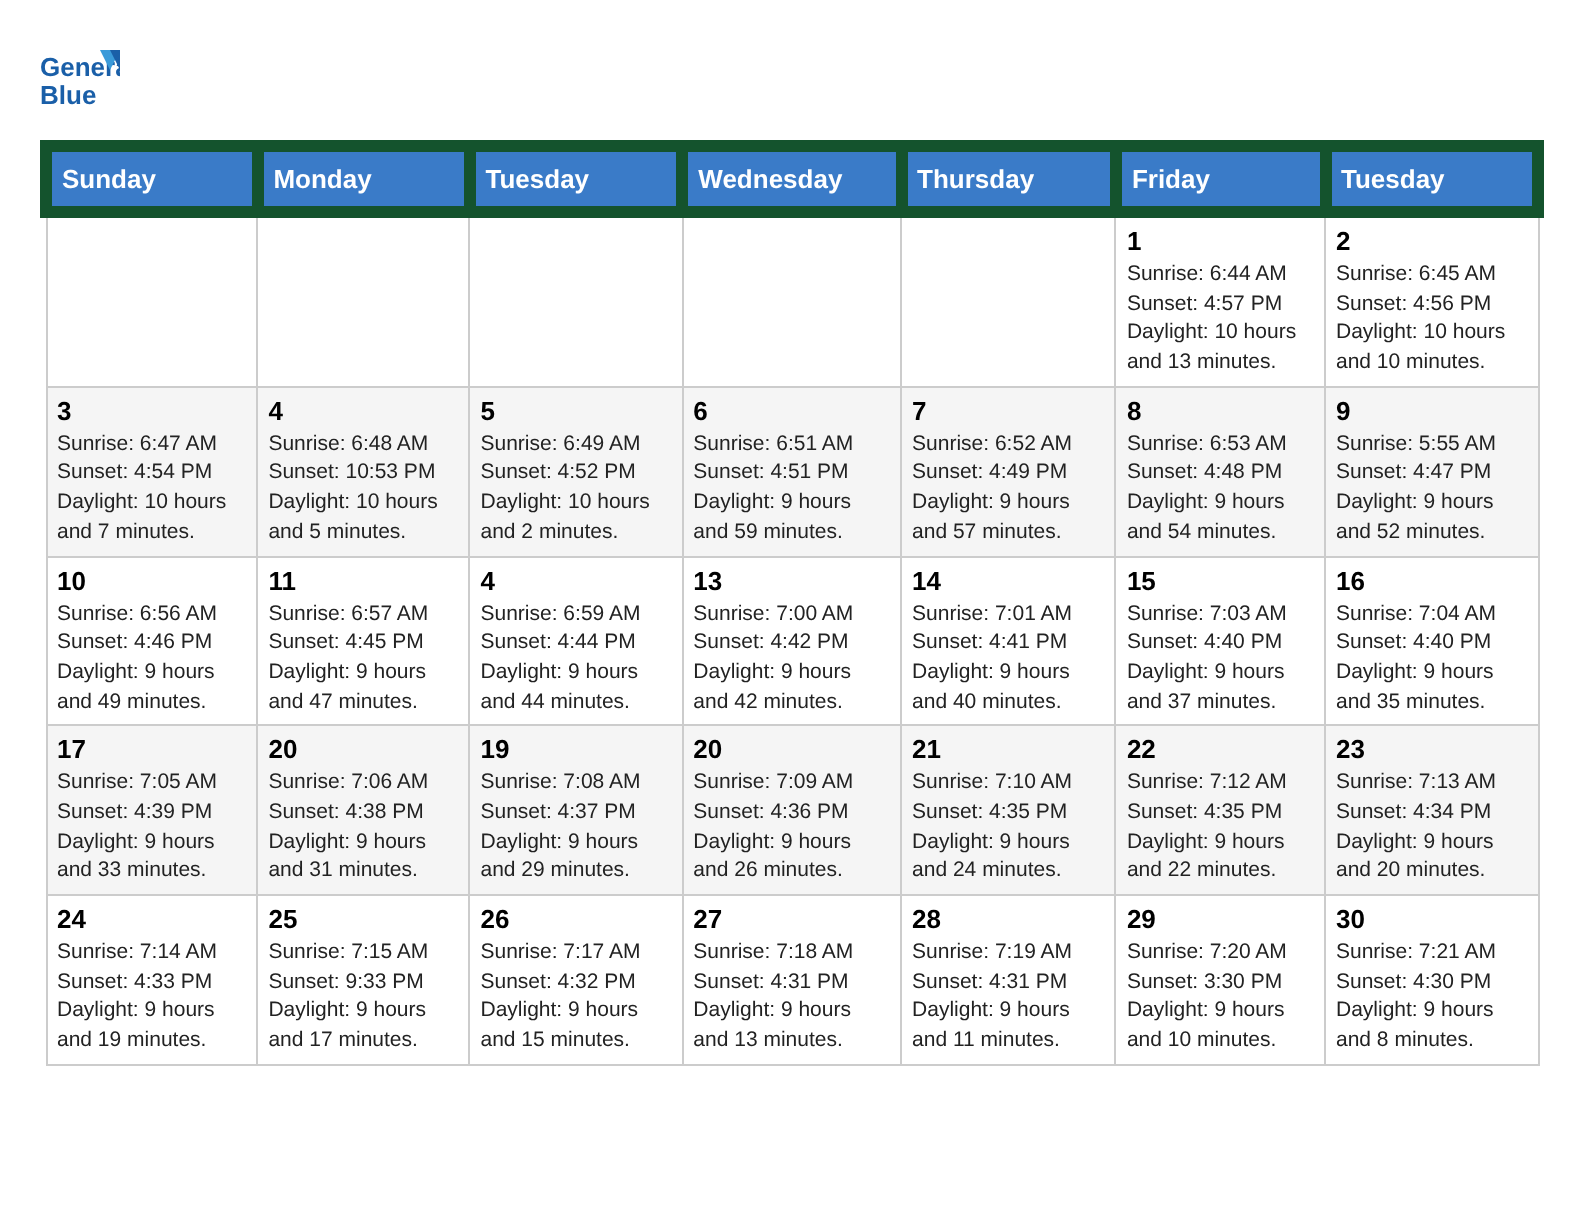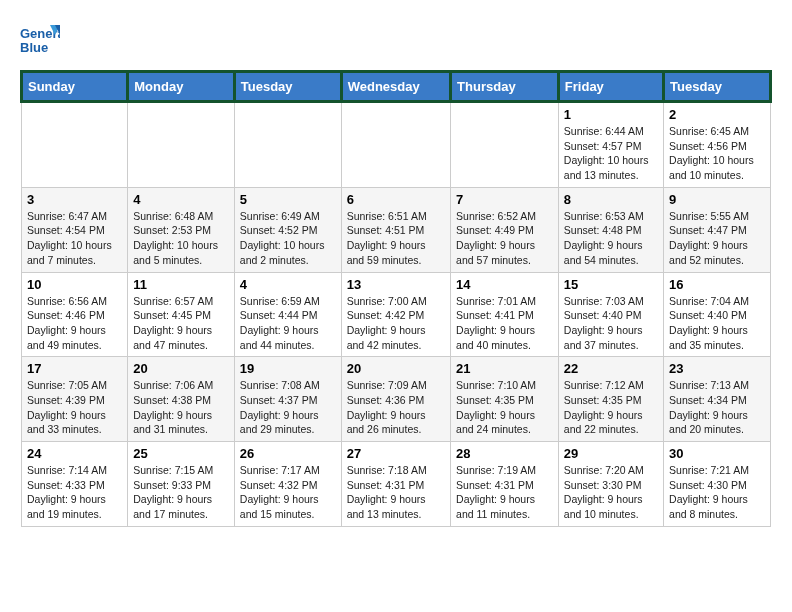--- a/index.html
+++ b/index.html
@@ -46,21 +46,21 @@
       border-collapse: collapse;
       font-size: 11px;
     }
     thead th {
       background: #3a7bc8;
       color: #fff;
       text-align: left;
       padding: 6px 5px;
       font-size: 13px;
       font-weight: bold;
-      border: 3px solid #14532d;
+      border: 6px solid #14532d;
     }
     tbody td {
       border: 1px solid #ccc;
       vertical-align: top;
       padding: 4px 5px;
       width: 113px;
       min-height: 70px;
       height: 80px;
       background: #fff;
     }
@@ -140,21 +140,21 @@
       <tr>
         <td>
           <span class="day-num">3</span>
           <div class="day-info">Sunrise: 6:47 AM
 Sunset: 4:54 PM
 Daylight: 10 hours and 7 minutes.</div>
         </td>
         <td>
           <span class="day-num">4</span>
           <div class="day-info">Sunrise: 6:48 AM
-Sunset: 2:53 PM
+Sunset: 10:53 PM
 Daylight: 10 hours and 5 minutes.</div>
         </td>
         <td>
           <span class="day-num">5</span>
           <div class="day-info">Sunrise: 6:49 AM
 Sunset: 4:52 PM
 Daylight: 10 hours and 2 minutes.</div>
         </td>
         <td>
           <span class="day-num">6</span>

